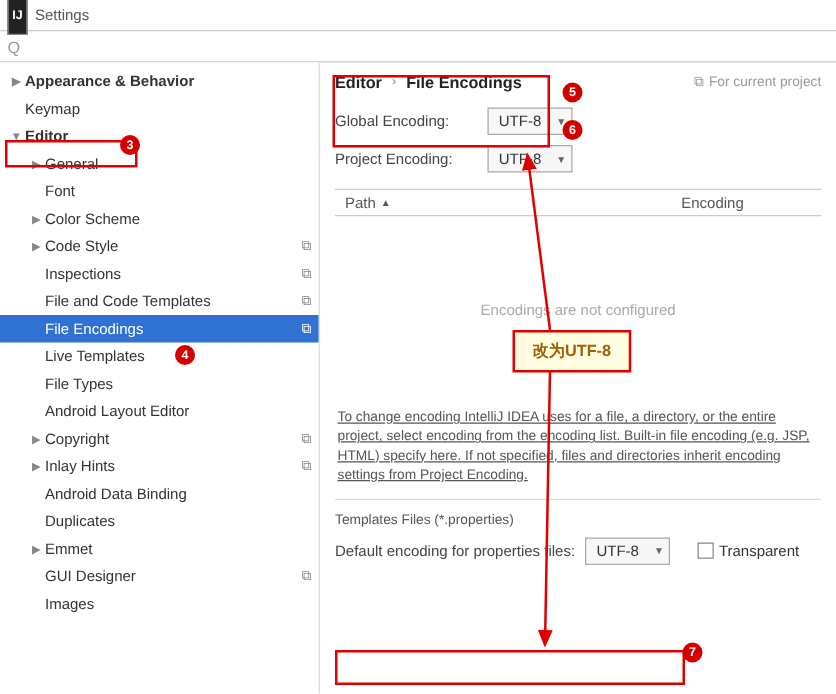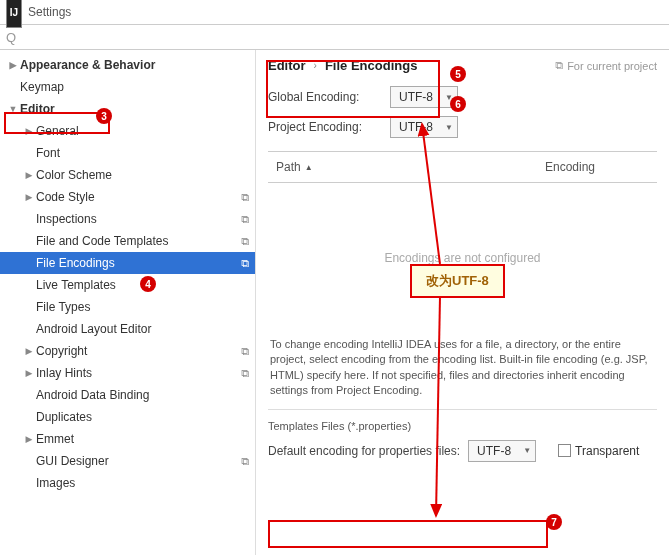--- a/index.html
+++ b/index.html
@@ -31,27 +31,27 @@
 .breadcrumb .crumb { font-weight: bold; color: #222; }
 .breadcrumb .sep { color: #888; font-size: 10px; }
 .breadcrumb .proj-label { margin-left: auto; color: #999; font-size: 11px; display: flex; align-items: center; gap: 4px; }
 
 .enc-row { display: flex; align-items: center; height: 28px; gap: 10px; margin: 2px 0; }
 .enc-row .lbl { width: 112px; color: #444; }
 .combo { display: flex; align-items: center; border: 1px solid #aaa; background: #f7f7f7; height: 22px; padding: 0 4px 0 8px; min-width: 68px; cursor: pointer; }
 .combo .val { flex: 1; }
 .combo .dd { color: #666; font-size: 8px; margin-left: 6px; }
 
-.table-head { display: flex; border: 1px solid #ccc; border-left: none; border-right: none; height: 32px; align-items: center; margin-top: 10px; color: #555; }
+.table-head { display: flex; border: 1px solid #ccc; border-left: none; border-right: none; height: 22px; align-items: center; margin-top: 10px; color: #555; }
 .table-head .col { padding: 0 8px; }
 .table-head .col.path { flex: 1; display: flex; align-items: center; gap: 4px; }
 .table-head .col.enc { width: 120px; }
 .table-body { height: 150px; display: flex; align-items: center; justify-content: center; color: #aaa; font-size: 12px; }
 
-.help-text { color: #555; font-size: 11px; line-height: 1.4; padding: 4px 2px 10px 2px; border-bottom: 1px solid #ddd; }
+.help-text { color: #555; font-size: 11px; line-height: 1.4; padding: 4px 2px 10px 2px; border-bottom: 1px solid #ddd; text-decoration: underline; }
 .section-title { color: #555; font-size: 11px; margin: 10px 0 8px 0; }
 .default-enc-row { display: flex; align-items: center; gap: 8px; }
 .default-enc-row .lbl { color: #444; }
 .checkbox { display: flex; align-items: center; gap: 4px; margin-left: 14px; }
 .checkbox .box { width: 13px; height: 13px; border: 1px solid #888; background: #fff; }
 
 
 .anno-box { position: absolute; border: 2px solid #e00000; pointer-events: none; }
 .anno-badge { position: absolute; width: 16px; height: 16px; border-radius: 50%; background: #d40000; color: #fff; font-size: 10px; font-weight: bold; display: flex; align-items: center; justify-content: center; pointer-events: none; }
 .anno-callout { position: absolute; border: 2px solid #e00000; background: #fffde0; padding: 6px 14px; color: #a16207; font-size: 13px; font-weight: bold; pointer-events: none; }

